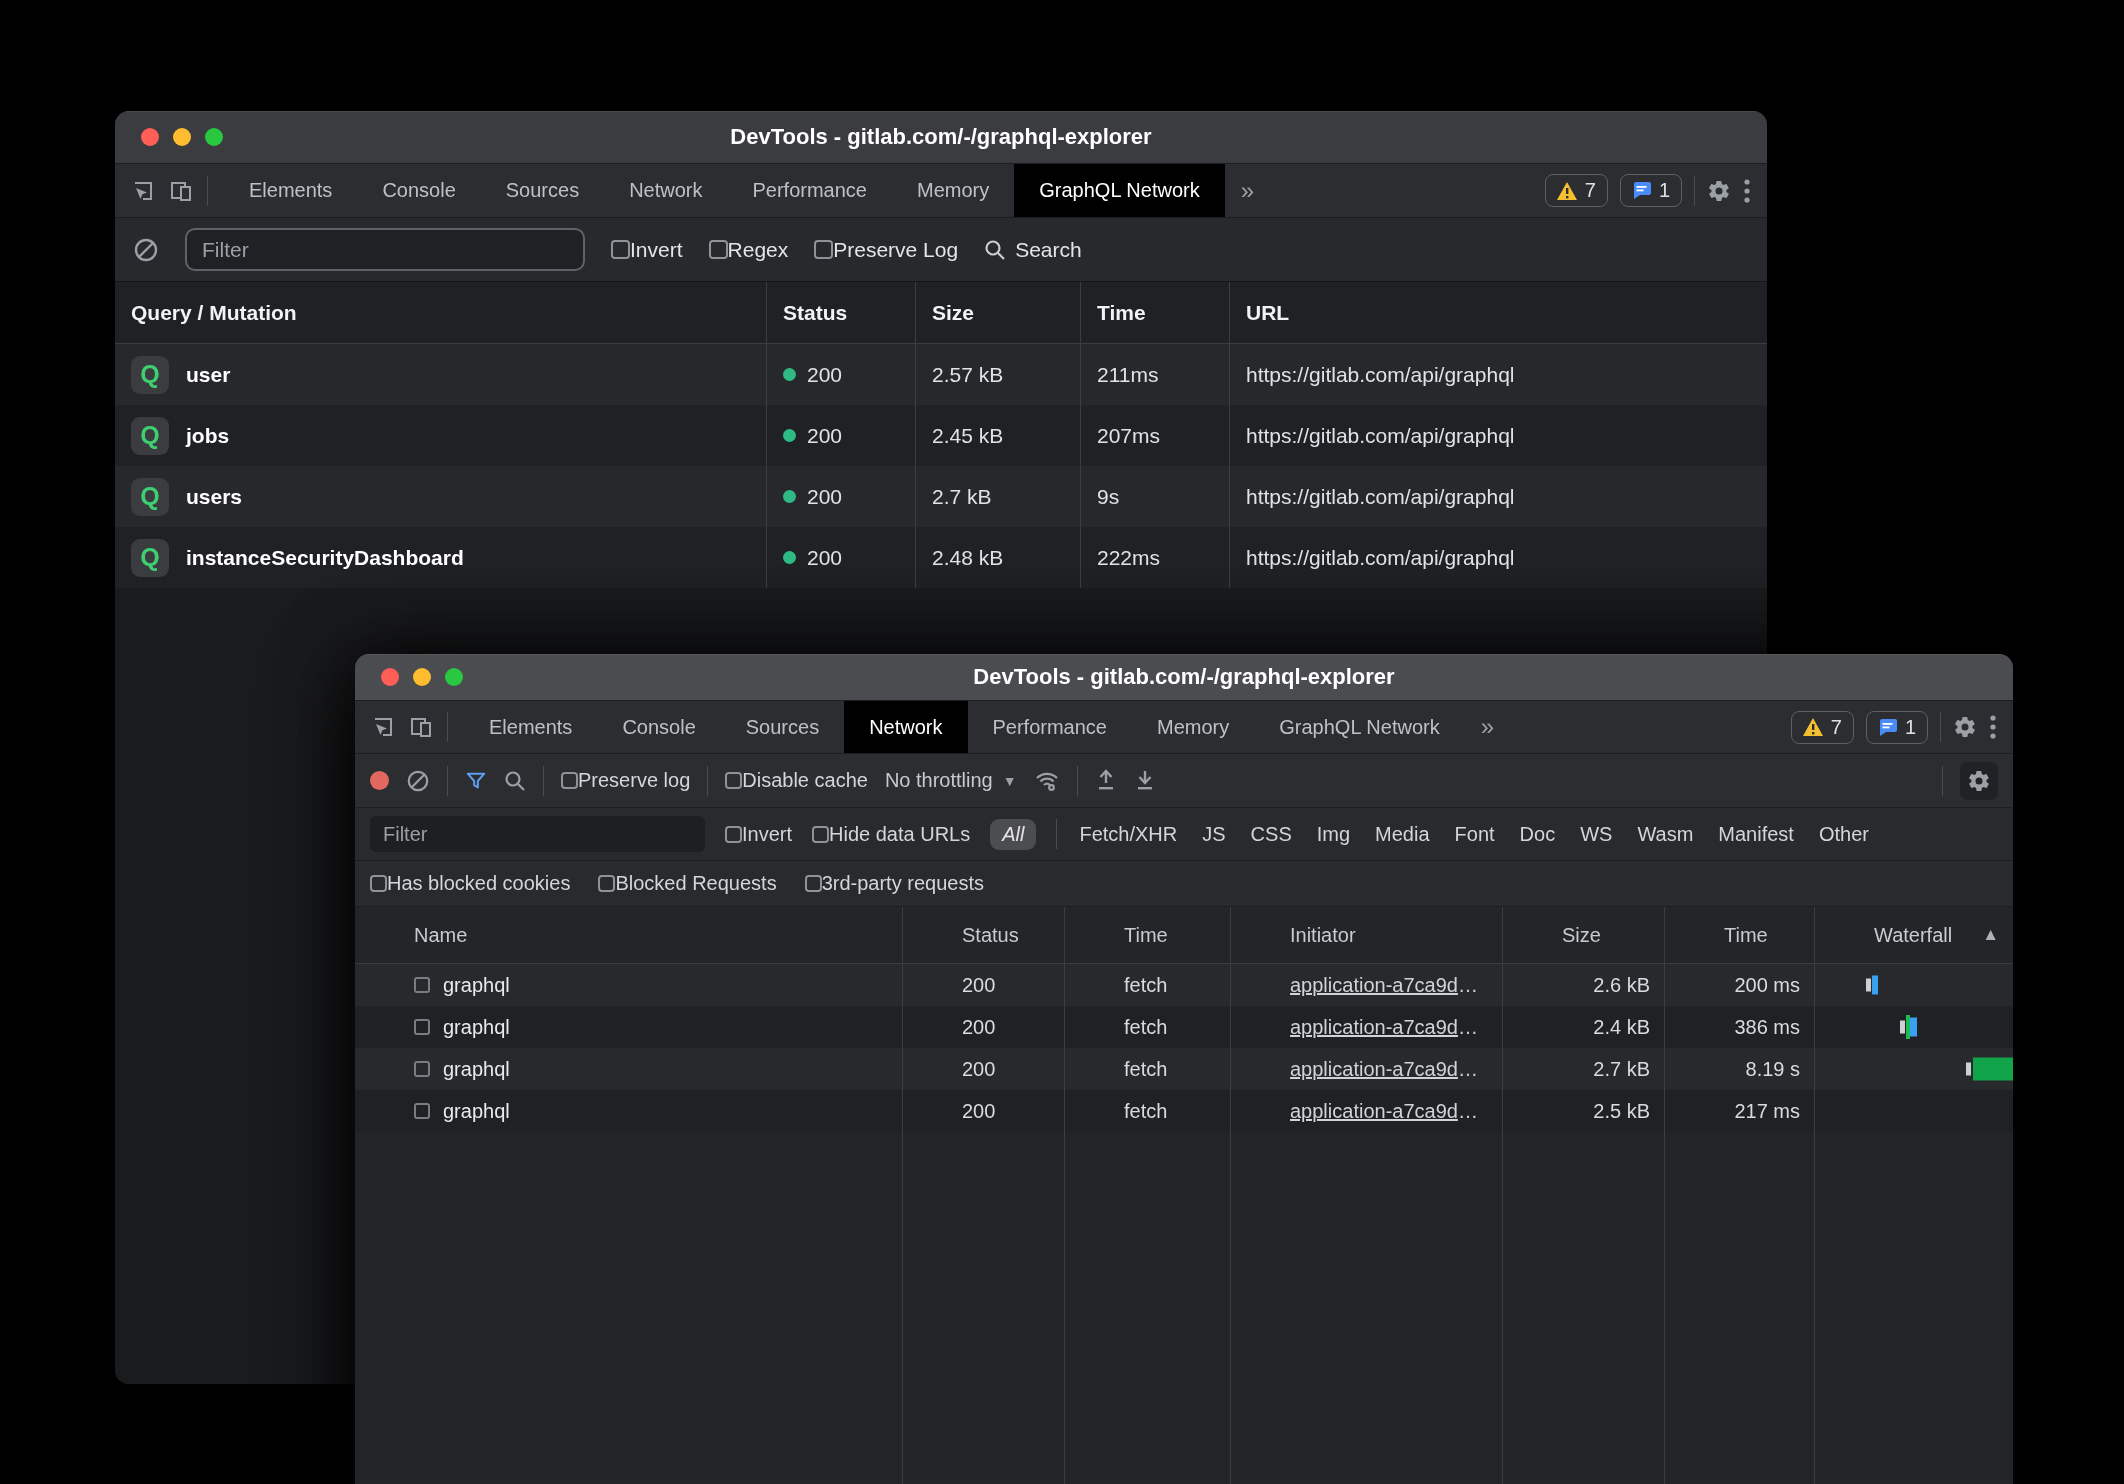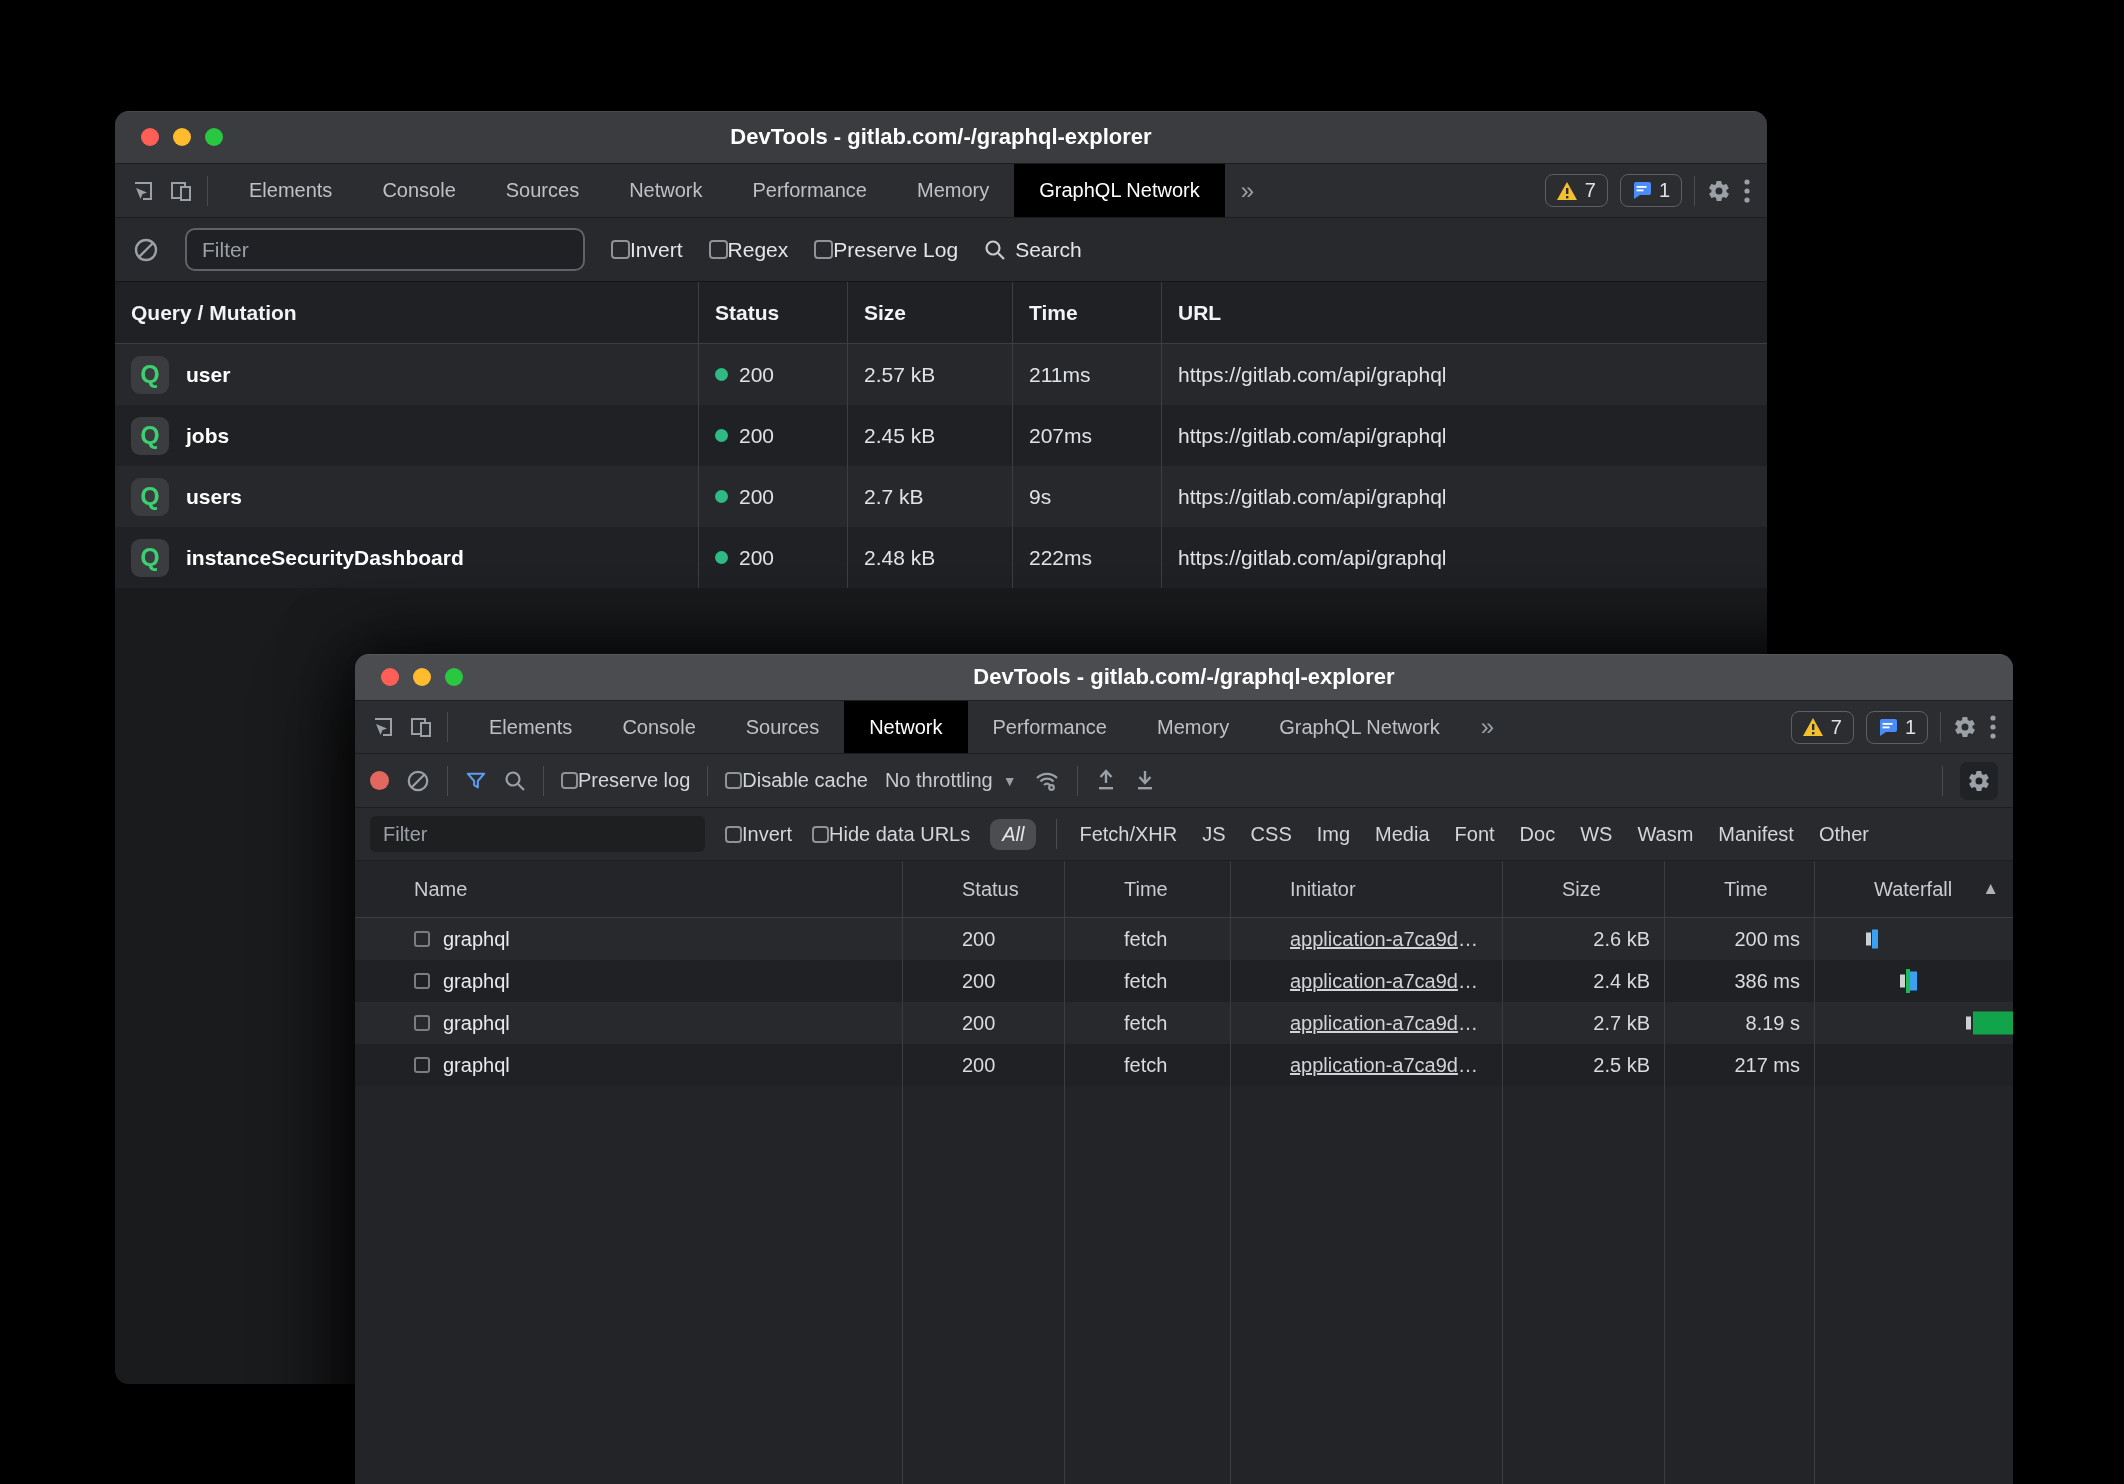--- a/index.html
+++ b/index.html
@@ -55,21 +55,21 @@
   .search-wrap { display:flex; align-items:center; gap:9px; }
 
   
   .bt-header { flex:none; display:flex; height:62px; align-items:center; background:#1f2124;
     border-bottom:1px solid #3c3e42; color:#f1f3f4; font-size:21px; font-weight:bold; }
   .bt-row { flex:none; display:flex; height:61px; align-items:center; color:#dfe2e6; font-size:21px; }
   .bt-row.odd { background:#26282b; } .bt-row.even { background:#1f2124; }
   .bt-cell { height:100%; display:flex; align-items:center; padding:0 16px;
     border-right:1px solid #3c3e42; overflow:hidden; white-space:nowrap; }
   .bt-cell:last-child { border-right:none; }
-  .c-qm { width:584px; } .c-st { width:149px; } .c-sz { width:165px; } .c-tm { width:149px; } .c-url { flex:1; }
+  .c-qm { width:652px; } .c-st { width:149px; } .c-sz { width:165px; } .c-tm { width:149px; } .c-url { flex:1; }
   .q-badge { width:38px; height:38px; border-radius:9px; background:#3a3c3f; color:#3ecf70;
     font-weight:bold; font-size:25px; display:flex; align-items:center; justify-content:center;
     margin-right:17px; flex:none; }
   .qm-name { font-weight:bold; color:#ffffff; }
   .status-dot { width:13px; height:13px; border-radius:50%; background:#2eb985; margin-right:11px; flex:none; }
   .bt-filler { flex:1; background:#1a1b1d; }
 
   
   .net-toolbar { flex:none; height:54px; background:#2b2d31; border-bottom:1px solid #1d1e21;
     display:flex; align-items:center; padding:0 15px; gap:17px; color:#d3d6da; font-size:20px; }
@@ -442,20 +442,34 @@
       <span class="chip">Media</span>
       <span class="chip">Font</span>
       <span class="chip">Doc</span>
       <span class="chip">WS</span>
       <span class="chip">Wasm</span>
       <span class="chip">Manifest</span>
       <span class="chip">Other</span>
     </span>
   </div>
 
+  <div class="net-filter2">
+    <span class="cb-wrap">
+      <span class="cb small"></span>
+      <span>Has blocked cookies</span>
+    </span>
+    <span class="cb-wrap">
+      <span class="cb small"></span>
+      <span>Blocked Requests</span>
+    </span>
+    <span class="cb-wrap">
+      <span class="cb small"></span>
+      <span>3rd-party requests</span>
+    </span>
+  </div>
 
   <div class="ft">
     <div class="ft-grid ft-header">
       <div class="ft-cell">Name</div>
       <div class="ft-cell">Status</div>
       <div class="ft-cell">Time</div>
       <div class="ft-cell">Initiator</div>
       <div class="ft-cell">Size</div>
       <div class="ft-cell">Time</div>
       <div class="ft-cell wf-head">

